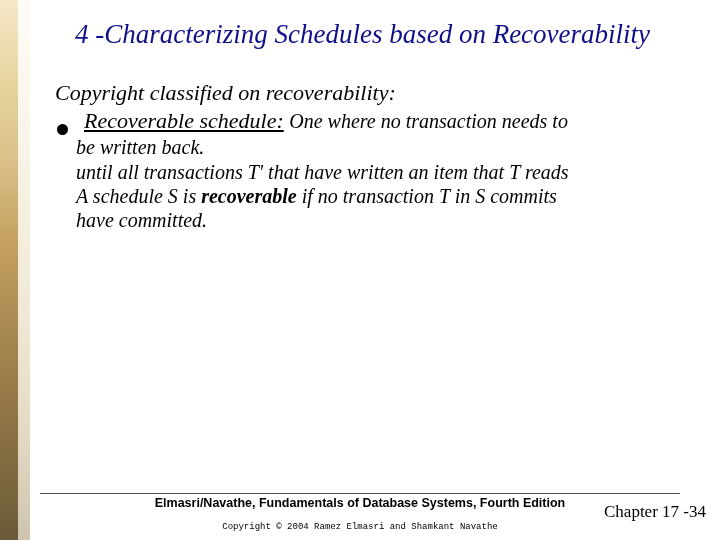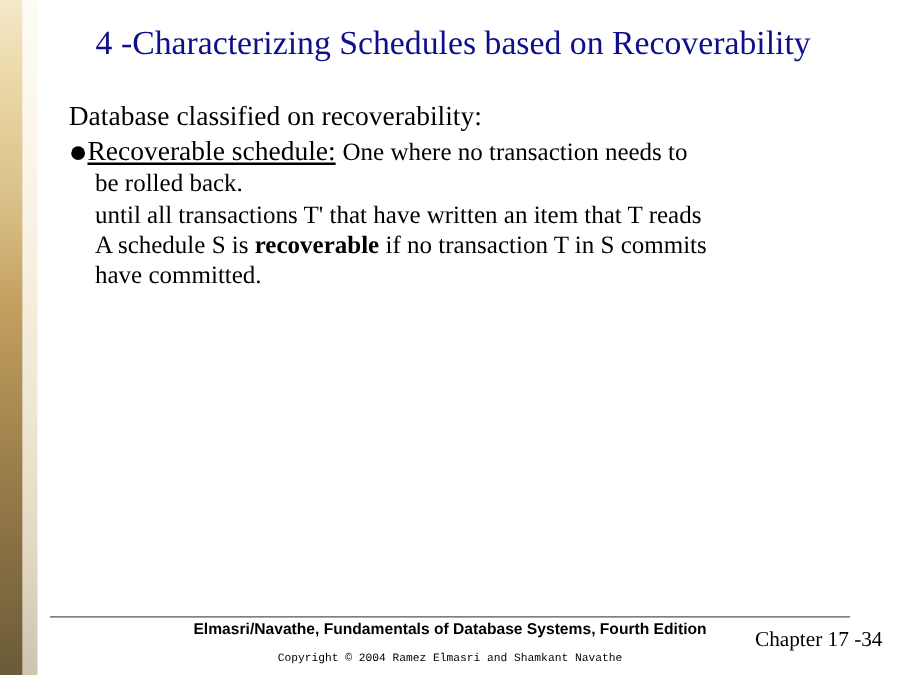--- a/index.html
+++ b/index.html
@@ -41,38 +41,39 @@
         #ede0c0 40%,
         #e0cfa8 60%,
         #c9b488 80%,
         #a08860 100%);
       opacity: 0.5;
     }
     .content {
       position: relative;
       padding: 18px 50px 0 55px;
       height: 100%;
+      font-style: italic;
     }
     .title {
       text-align: center;
       font-size: 27px;
       font-weight: normal;
       color: #0f0f8a;
       line-height: 1.2;
       margin-bottom: 30px;
     }
     .intro {
       font-size: 22px;
       color: #000;
       margin-bottom: 2px;
     }
     .bullet-row {
       display: flex;
-      align-items: flex-start;
-      gap: 2px;
+      align-items: flex-end;
+      gap: 16px;
     }
     .bullet {
       width: 11px;
       height: 11px;
       background: #000;
       border-radius: 50%;
       flex-shrink: 0;
       margin-top: 9px;
       margin-left: 2px;
     }
@@ -138,32 +139,32 @@
   </style>
 </head>
 <body>
 
 <div class="bg-gradient"></div>
 <div class="bg-gradient-2"></div>
 
 <div class="content">
   <h1 class="title">4 -Characterizing Schedules based on Recoverability</h1>
 
-  <div class="intro">Database classified on recoverability:</div>
+  <div class="intro">Copyright classified on recoverability:</div>
 
   <div class="bullet-row">
     <div class="bullet"></div>
     <div class="bullet-text">
       <span class="term">Recoverable schedule:</span>
       <span class="desc">One where no transaction needs to</span>
     </div>
   </div>
 
   <div class="continuation">
-    <div>be rolled back.</div>
+    <div>be written back.</div>
     <div>until all transactions T' that have written an item that T reads</div>
     <div>
       <span>A schedule S is </span><b>recoverable</b><span> if no transaction T in S commits</span>
     </div>
     <div>have committed.</div>
   </div>
 
 </div>
 
 <div class="footer">

